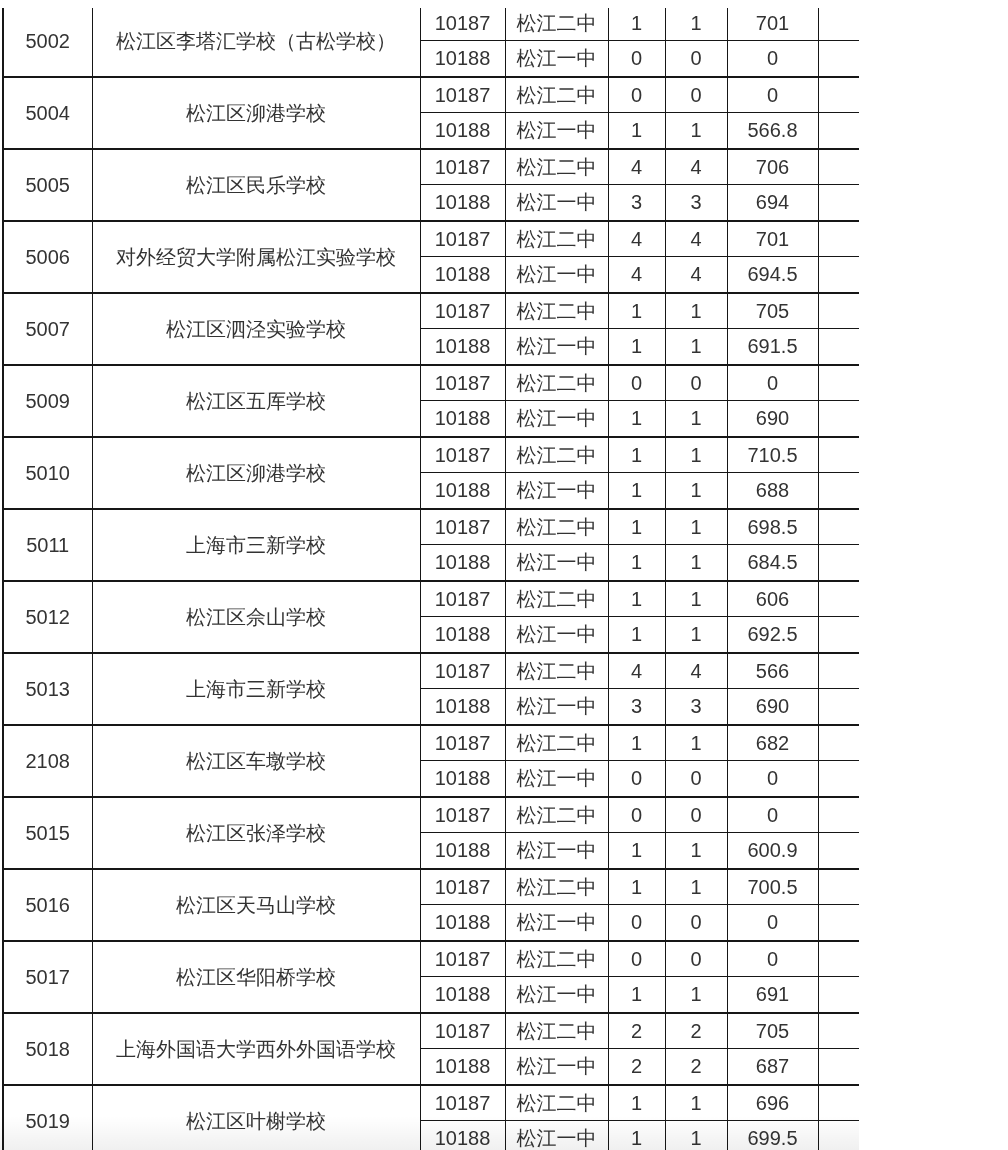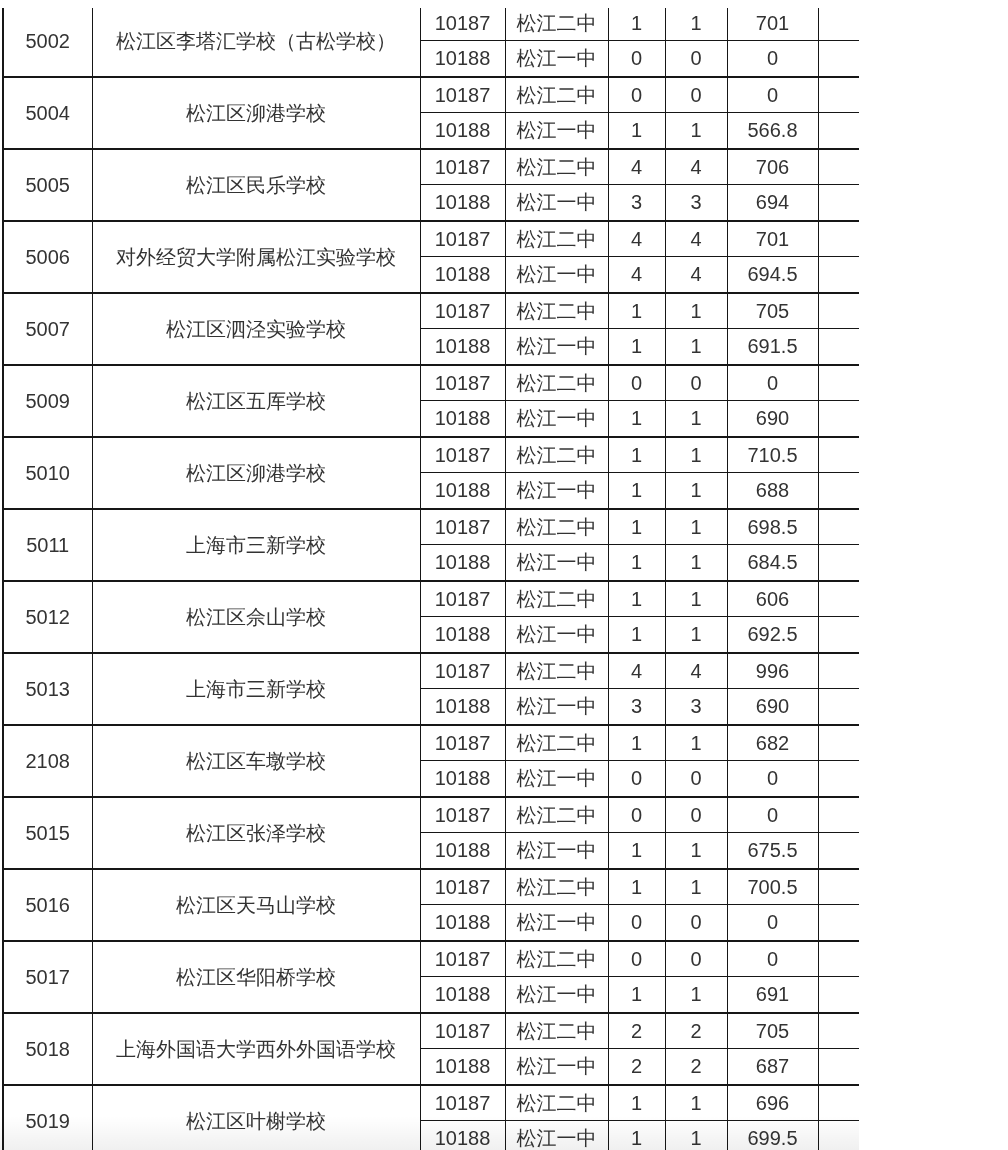--- a/index.html
+++ b/index.html
@@ -237,21 +237,21 @@
     <td></td>
   </tr>
 
   <tr class="row-a">
     <td class="code-cell bind-code" rowspan="2">5013</td>
     <td class="name-cell bind-name" rowspan="2">上海市三新学校</td>
     <td>10187</td>
     <td>松江二中</td>
     <td>4</td>
     <td>4</td>
-    <td>996</td>
+    <td>566</td>
     <td></td>
   </tr>
   <tr class="row-b">
     <td>10188</td>
     <td>松江一中</td>
     <td>3</td>
     <td>3</td>
     <td>690</td>
     <td></td>
   </tr>
@@ -283,21 +283,21 @@
     <td>0</td>
     <td>0</td>
     <td>0</td>
     <td></td>
   </tr>
   <tr class="row-b">
     <td>10188</td>
     <td>松江一中</td>
     <td>1</td>
     <td>1</td>
-    <td>675.5</td>
+    <td>600.9</td>
     <td></td>
   </tr>
 
   <tr class="row-a">
     <td class="code-cell bind-code" rowspan="2">5016</td>
     <td class="name-cell bind-name" rowspan="2">松江区天马山学校</td>
     <td>10187</td>
     <td>松江二中</td>
     <td>1</td>
     <td>1</td>

